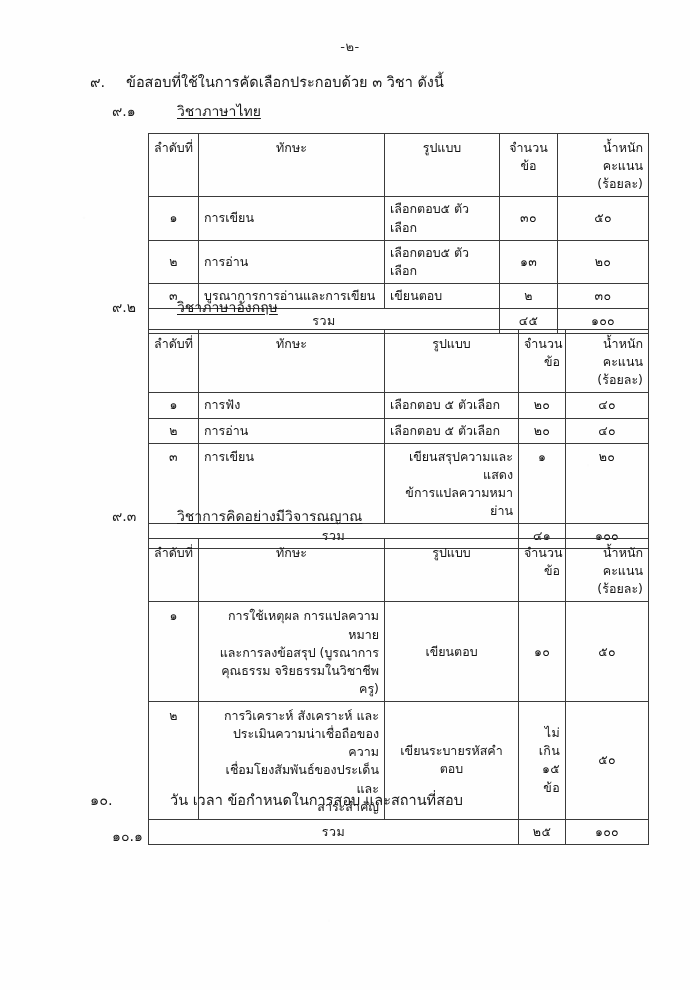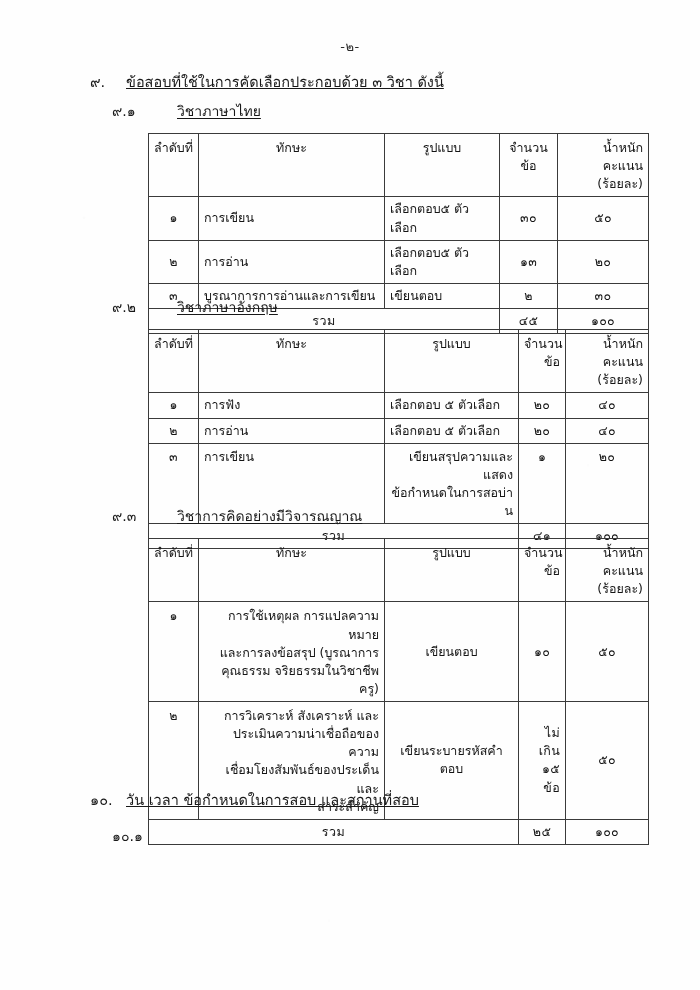--- a/index.html
+++ b/index.html
@@ -51,21 +51,21 @@
     display: flex;
     align-items: flex-start;
     font-size: 14.5px;
     line-height: 1.5;
     color: #181818;
   }
   .clause .marker {
     width: 36px;
     flex: 0 0 36px;
   }
-  .clause .body { flex: 1 1 auto; text-decoration: underline; }
+  .clause .body { flex: 1 1 auto; }
 
   
   .subclause {
     position: absolute;
     display: flex;
     align-items: flex-start;
     font-size: 14px;
     line-height: 1.5;
     color: #181818;
   }
@@ -235,21 +235,21 @@
         <td class="l">การอ่าน</td>
         <td class="l">เลือกตอบ ๕ ตัวเลือก</td>
         <td class="c num">๒๐</td>
         <td class="c num">๔๐</td>
       </tr>
       <tr class="body tall-row" style="height:44px">
         <td class="c num" style="vertical-align:top; padding-top:4px;">๓</td>
         <td class="l" style="vertical-align:top; padding-top:4px;">การเขียน</td>
         <td class="l" style="vertical-align:top; padding-top:4px;">
           <span class="hdr-stack">เขียนสรุปความและแสดง</span>
-          <span class="hdr-stack">ข้อกำหนดในการสอบ่าน</span>
+          <span class="hdr-stack">ข้การแปลความหมาย่าน</span>
         </td>
         <td class="c num" style="vertical-align:top; padding-top:4px;">๑</td>
         <td class="c num" style="vertical-align:top; padding-top:4px;">๒๐</td>
       </tr>
       <tr class="body">
         <td class="total-label" colspan="3">รวม</td>
         <td class="c num">๔๑</td>
         <td class="c num">๑๐๐</td>
       </tr>
     </tbody>
@@ -311,21 +311,21 @@
         <td class="c num">๕๐</td>
       </tr>
       <tr class="body">
         <td class="total-label" colspan="3">รวม</td>
         <td class="c num">๒๕</td>
         <td class="c num">๑๐๐</td>
       </tr>
     </tbody>
   </table>
 
-  <div class="clause" style="left:90px; top:790px; width:560px;">
+  <div class="clause" style="left:90px; top:790px; width:560px;gap:44px;">
     <span class="marker">๑๐.</span>
     <span class="body">วัน เวลา ข้อกำหนดในการสอบ และสถานที่สอบ</span>
   </div>
 
   <div class="subclause" style="left:112px; top:826px; width:560px;">
     <span class="marker" style="width:46px; flex:0 0 46px;">๑๐.๑</span>
   </div>
 
 </div>
 

